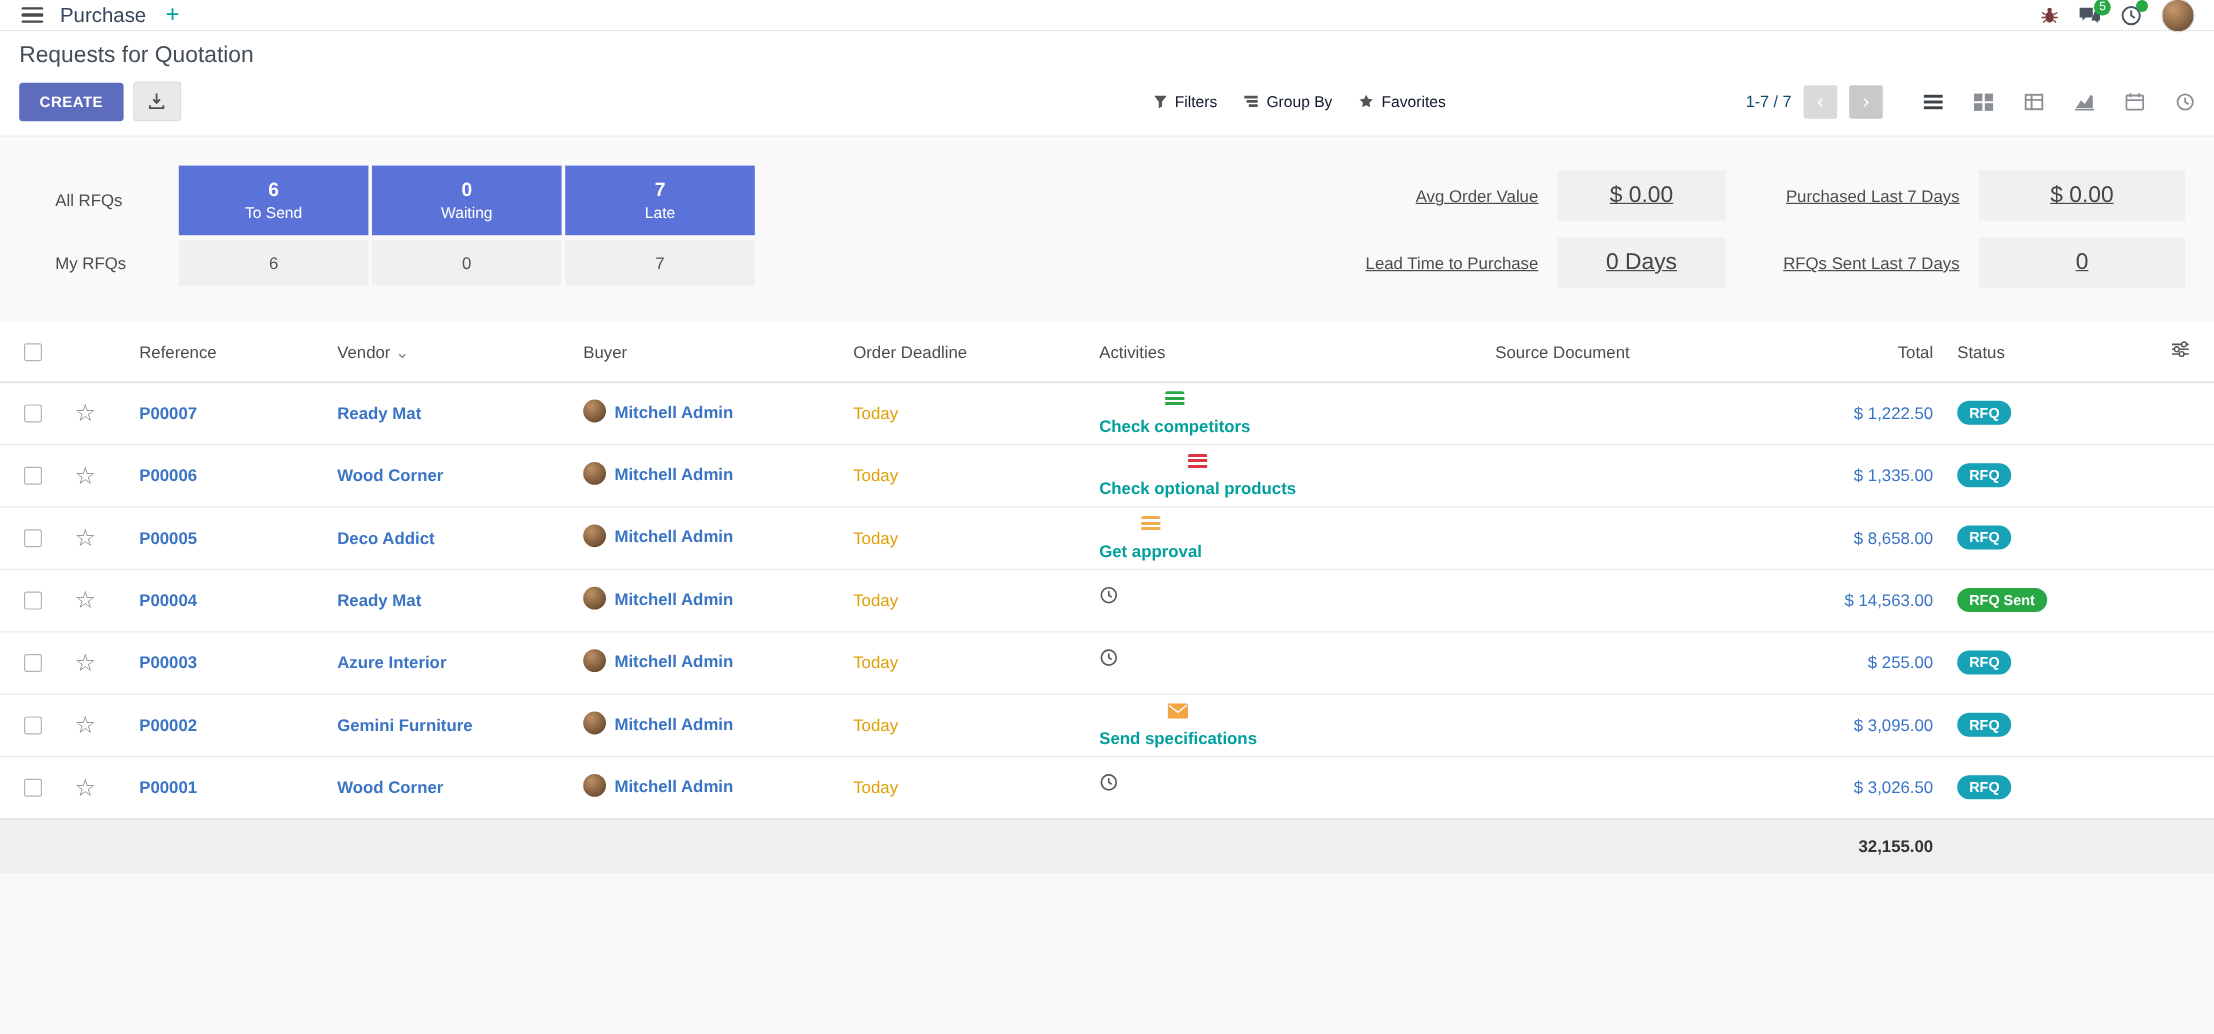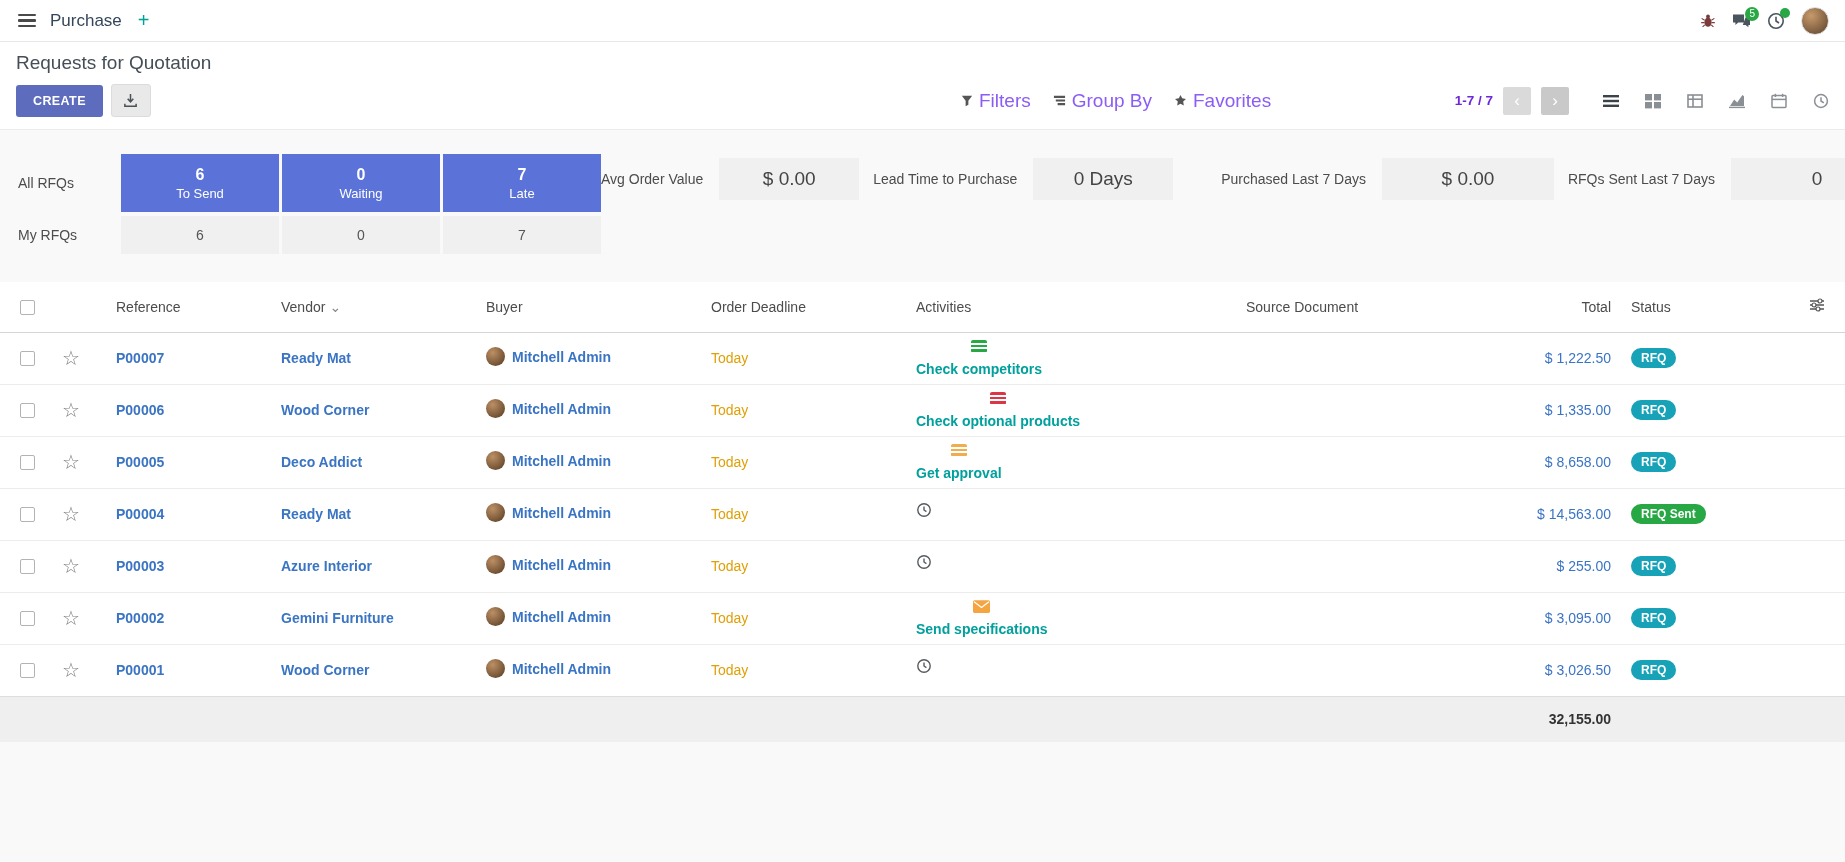--- a/index.html
+++ b/index.html
@@ -5,21 +5,21 @@
   * { box-sizing: border-box; margin: 0; padding: 0; }
   html,body { width:1845px; height:862px; overflow:hidden; }
   body {
     font-family:"Liberation Sans", sans-serif;
     font-size:14px; color:#4c4c4c; background:#f9f9f9;
     --primary:#5e6cbd; --link:#3a74c4; --activity:#00a09d; --deadline:#dfa008;
   }
   a { text-decoration:none; cursor:pointer;font-weight:bold; }
 
   
-  .navbar { height:42px; background:#fff; border-bottom:1px solid #e7e7e7;
+  .navbar { height:26px; background:#fff; border-bottom:1px solid #e7e7e7;
     display:flex; align-items:center; padding:0 16px; gap:12px; }
   .hamburger { display:inline-flex; flex-direction:column; gap:3px; cursor:pointer; padding:4px 2px; }
   .hamburger span { width:18px; height:2.5px; background:#4a4a4a; border-radius:1px; }
   .app-name { font-size:17px; font-weight:500; color:#35465a; }
   .nav-plus { font-size:20px; color:#00a09d; font-weight:400; cursor:pointer; margin-left:4px; }
   .nav-right { margin-left:auto; display:flex; align-items:center; gap:16px; }
   .nav-icon { position:relative; display:inline-flex; align-items:center; cursor:pointer; }
   .nav-badge { position:absolute; top:-6px; right:-8px; background:#28a745; color:#fff;
     font-size:10px; line-height:1; padding:2px 4px; border-radius:8px; min-width:8px; min-height:8px; text-align:center; }
   .nav-badge.dot { padding:0; width:10px; height:10px; border-radius:50%; top:-4px; right:-5px; }
@@ -36,45 +36,45 @@
     font-family:"Liberation Sans",sans-serif; background:transparent; }
   .search-box input::placeholder { color:#d2d2d2; }
   .cp-row2 { display:flex; align-items:center; margin-top:10px; }
   .btn-create { background:var(--primary); color:#fff; border:none; border-radius:3px;
     font-size:12.5px; font-weight:700; letter-spacing:.4px; padding:9px 17px; cursor:pointer;
     font-family:"Liberation Sans",sans-serif; }
   .btn-export { margin-left:8px; width:40px; height:33px; background:#e9e9e9; border:1px solid #dcdcdc;
     border-radius:3px; display:inline-flex; align-items:center; justify-content:center; cursor:pointer; }
   .cp-right { margin-left:auto; width:882px; display:flex; align-items:center; }
   .search-opts { display:flex; align-items:center; gap:22px; padding-left:14px; }
-  .search-opt { display:inline-flex; align-items:center; gap:6px; font-size:19px; color:#8b5cf6; cursor:pointer; }
+  .search-opt { display:inline-flex; align-items:center; gap:6px; font-size:13px; color:#0f172a; cursor:pointer; }
   .spacer { flex:1; }
   .pager { display:flex; align-items:center; gap:10px; }
-  .pager-text { font-size:13.5px; color:#6d28d9;font-weight:bold; }
+  .pager-text { font-size:13.5px; color:#0c4a6e; }
   .pager-btn { width:28px; height:28px; border:none; border-radius:2px; color:#fff; font-size:17px;
     line-height:1; cursor:pointer; display:inline-flex; align-items:center; justify-content:center; }
   .pager-prev { background:#dadada; }
   .pager-next { background:#c9c9c9; }
   .view-switcher { display:flex; align-items:center; gap:26px; margin-left:34px; }
   .vs-icon { color:#8a8f95; cursor:pointer; display:inline-flex; }
   .vs-icon.active { color:#3b4248; }
 
   
   .dashboard { display:flex; align-items:flex-start; padding:24px 18px 28px; }
   .kpi { display:grid; grid-template-columns:100px 158px 158px 158px; grid-template-rows:58px 38px;
-    column-gap:3px; row-gap:4px; align-items:stretch; }
+    column-gap:3px; row-gap:4px; align-items:stretch;margin-left:28px; }
   .kpi-row-label { font-size:14px; color:#4c4c4c; align-self:center; }
   .kpi-tile { border:none; color:#fff; cursor:pointer; display:flex; flex-direction:column;
     align-items:center; justify-content:center; gap:2px; font-family:"Liberation Sans",sans-serif; }
   .kpi-num { font-size:16px; font-weight:600; }
   .kpi-sub { font-size:13px; }
   .kpi-my { border:none; background:#f0f0f1; color:#555; font-size:14px; cursor:pointer;
     display:flex; align-items:center; justify-content:center; font-family:"Liberation Sans",sans-serif; }
   .stats { margin-left:auto; display:flex; gap:48px; padding-right:6px; padding-top:4px; }
-  .stat-col { display:flex; flex-direction:row; gap:14px; }
+  .stat-col { display:flex; flex-direction:column; gap:14px;text-decoration:underline; }
   .stat { display:flex; align-items:center; gap:16px; }
   .stat-label { font-size:14px; color:#4c4c4c; text-align:right; flex:1; white-space:nowrap; }
   .stat-value { background:#f0f0f1; color:#444; font-size:19px; height:42px; min-width:140px;
     display:inline-flex; align-items:center; justify-content:center; padding:0 12px; }
   .stat-col.colb .stat-value { min-width:172px; }
 
   
   .table-wrap { background:#fff; }
   table { width:100%; border-collapse:collapse; table-layout:fixed; }
   col.c-cb{width:52px} col.c-star{width:54px} col.c-ref{width:165px} col.c-vendor{width:205px}

